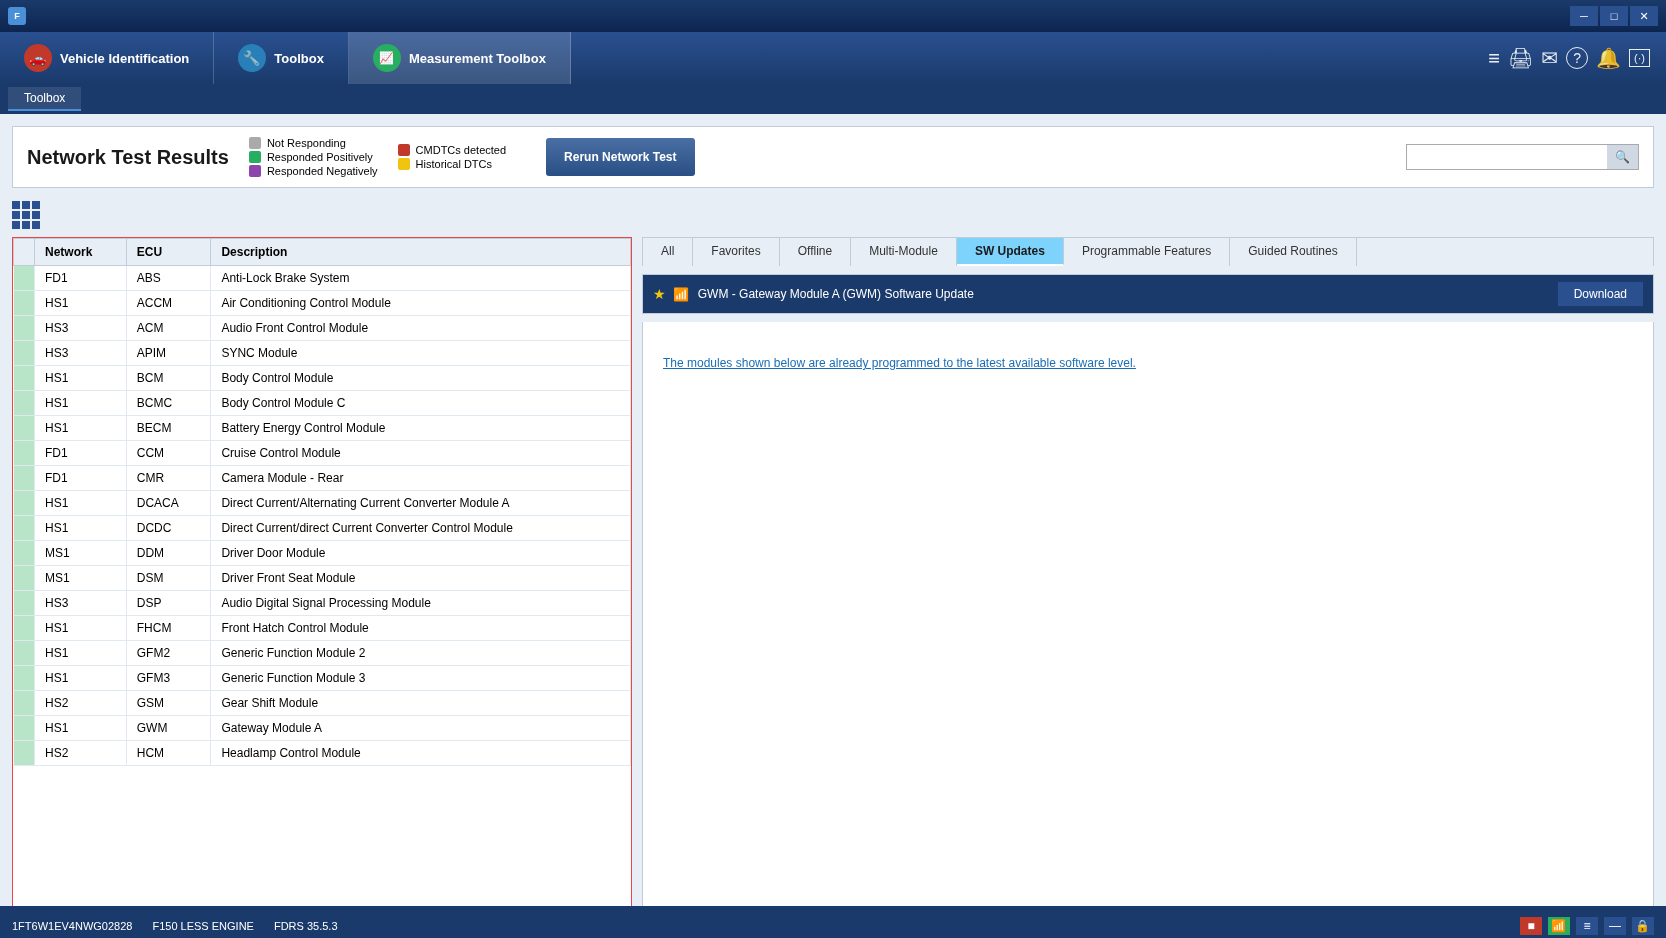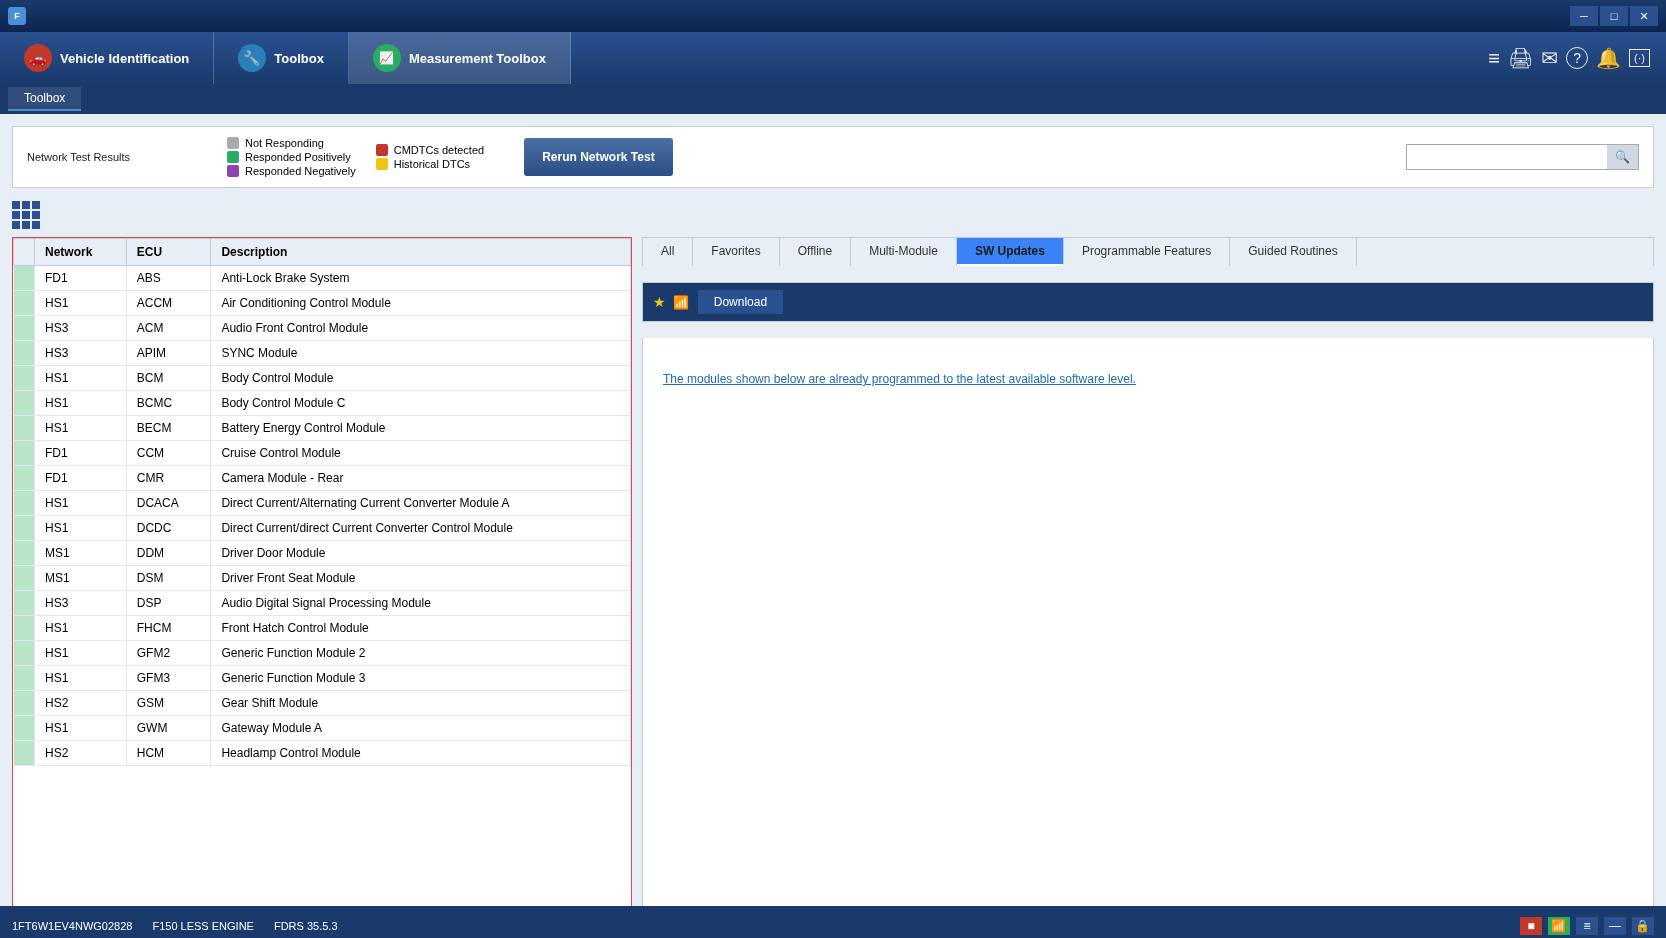--- a/index.html
+++ b/index.html
@@ -87,21 +87,21 @@
     
     .network-header {
       background: white;
       border: 1px solid #c0cdd8;
       padding: 10px 14px;
       margin-bottom: 10px;
       display: flex;
       align-items: center;
       gap: 20px;
     }
-    .network-title { font-size: 11px; font-weight: normal; color: #1a1a1a; min-width: 180px; }
+    .network-title { font-size: 20px; font-weight: bold; color: #1a1a1a; min-width: 180px; }
     .legend { display: flex; flex-direction: column; gap: 2px; font-size: 11px; }
     .legend-item { display: flex; align-items: center; gap: 6px; }
     .legend-dot { width: 12px; height: 12px; border-radius: 2px; }
     .dot-gray { background: #aaa; }
     .dot-green { background: #27ae60; }
     .dot-purple { background: #8e44ad; }
     .dot-red { background: #c0392b; }
     .dot-yellow { background: #f1c40f; }
     .rerun-btn {
       background: linear-gradient(180deg, #4a6fa5 0%, #2a4f85 100%);
@@ -165,39 +165,39 @@
     tbody tr { border-bottom: 1px solid #e0e8f0; }
     tbody td { padding: 5px 10px; font-size: 12px; border-right: 1px solid #e0e8f0; }
     .row-indicator { width: 16px; background: #e8eef5; }
     .row-indicator.green { background: #b8e4c8; }
 
     
     .right-panel {
       flex: 1;
       display: flex;
       flex-direction: column;
-      gap: 16px;
+      gap: 8px;
       overflow: hidden;
     }
     .filter-tabs {
       display: flex;
       background: #e8eef5;
       border: 1px solid #c0cdd8;
       border-bottom: none;
     }
     .filter-tab {
       padding: 6px 18px;
       font-size: 12px;
       cursor: pointer;
       border-right: 1px solid #c0cdd8;
       background: #e8eef5;
       color: #333;
     }
     .filter-tab.active {
-      background: #3b82f6;
+      background: #7dd3fc;
       font-weight: bold;
       color: #1a1a1a;
       border-bottom: 2px solid white;
     }
     .result-list {
       background: white;
       border: 1px solid #c0cdd8;
       flex-shrink: 0;
     }
     .result-row {
@@ -495,20 +495,21 @@
         <div class="filter-tab">Offline</div>
         <div class="filter-tab">Multi-Module</div>
         <div class="filter-tab active">SW Updates</div>
         <div class="filter-tab">Programmable Features</div>
         <div class="filter-tab">Guided Routines</div>
       </div>
       <div class="result-list">
         <div class="result-row">
           <span class="star">★</span>
           <span class="signal-icon">📶</span>
+          <span class="result-text">GWM - Gateway Module A (GWM) Software Update</span>
           <button class="download-btn">Download</button>
         </div>
       </div>
       <div class="info-panel">
         <br>
         <p class="info-link">The modules shown below are already programmed to the latest available software level.</p>
       </div>
     </div>
   </div>
 </div>

